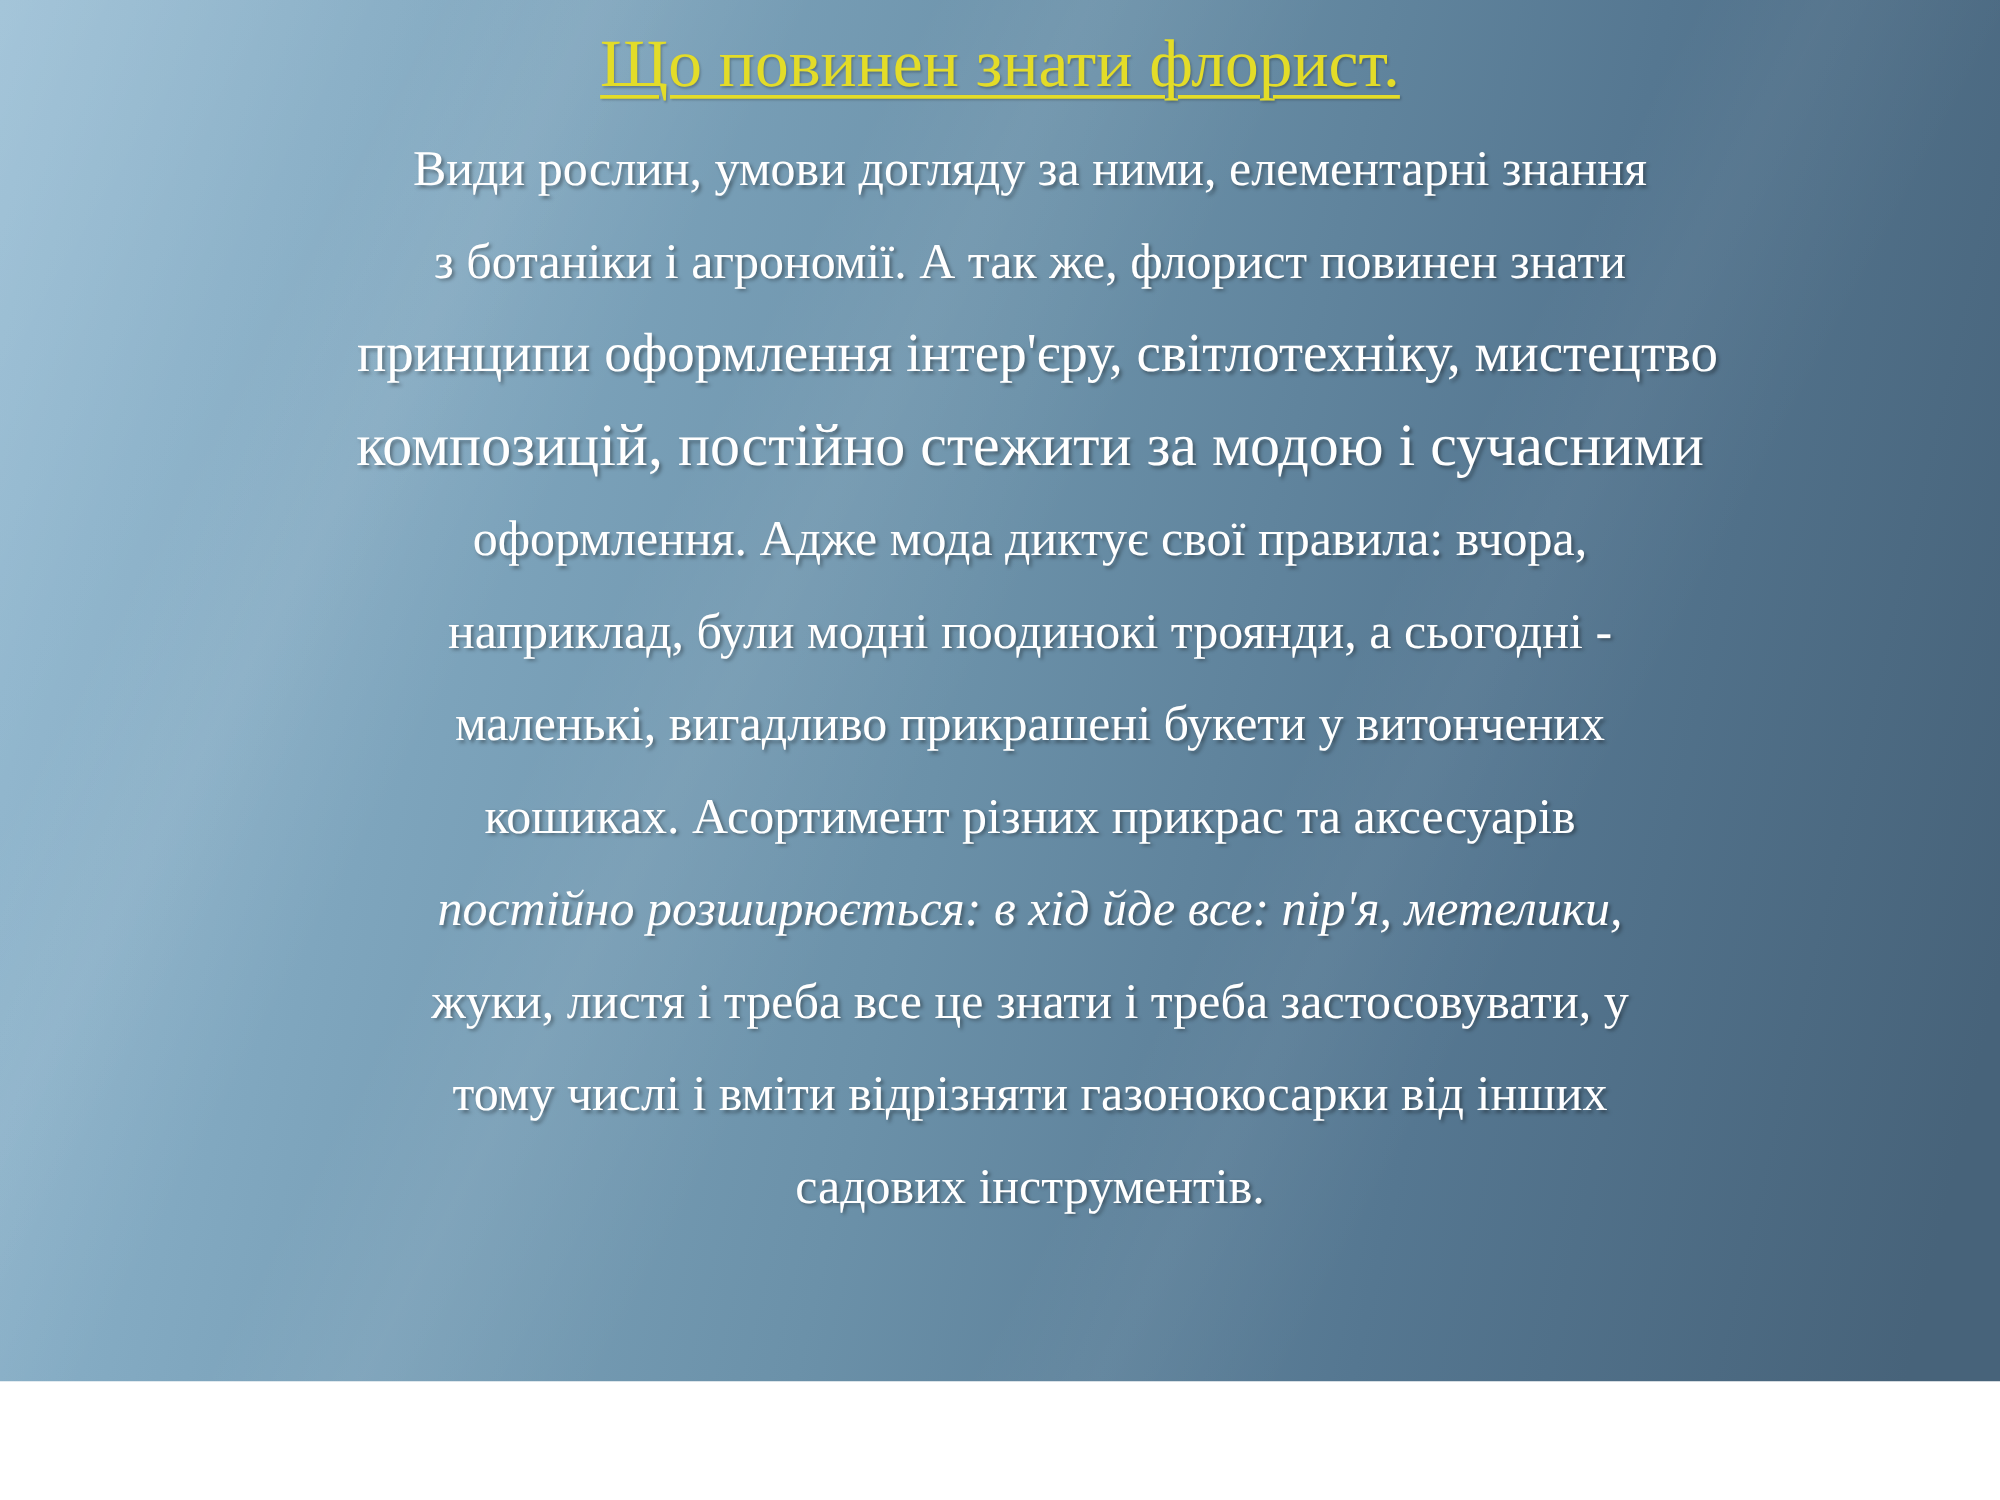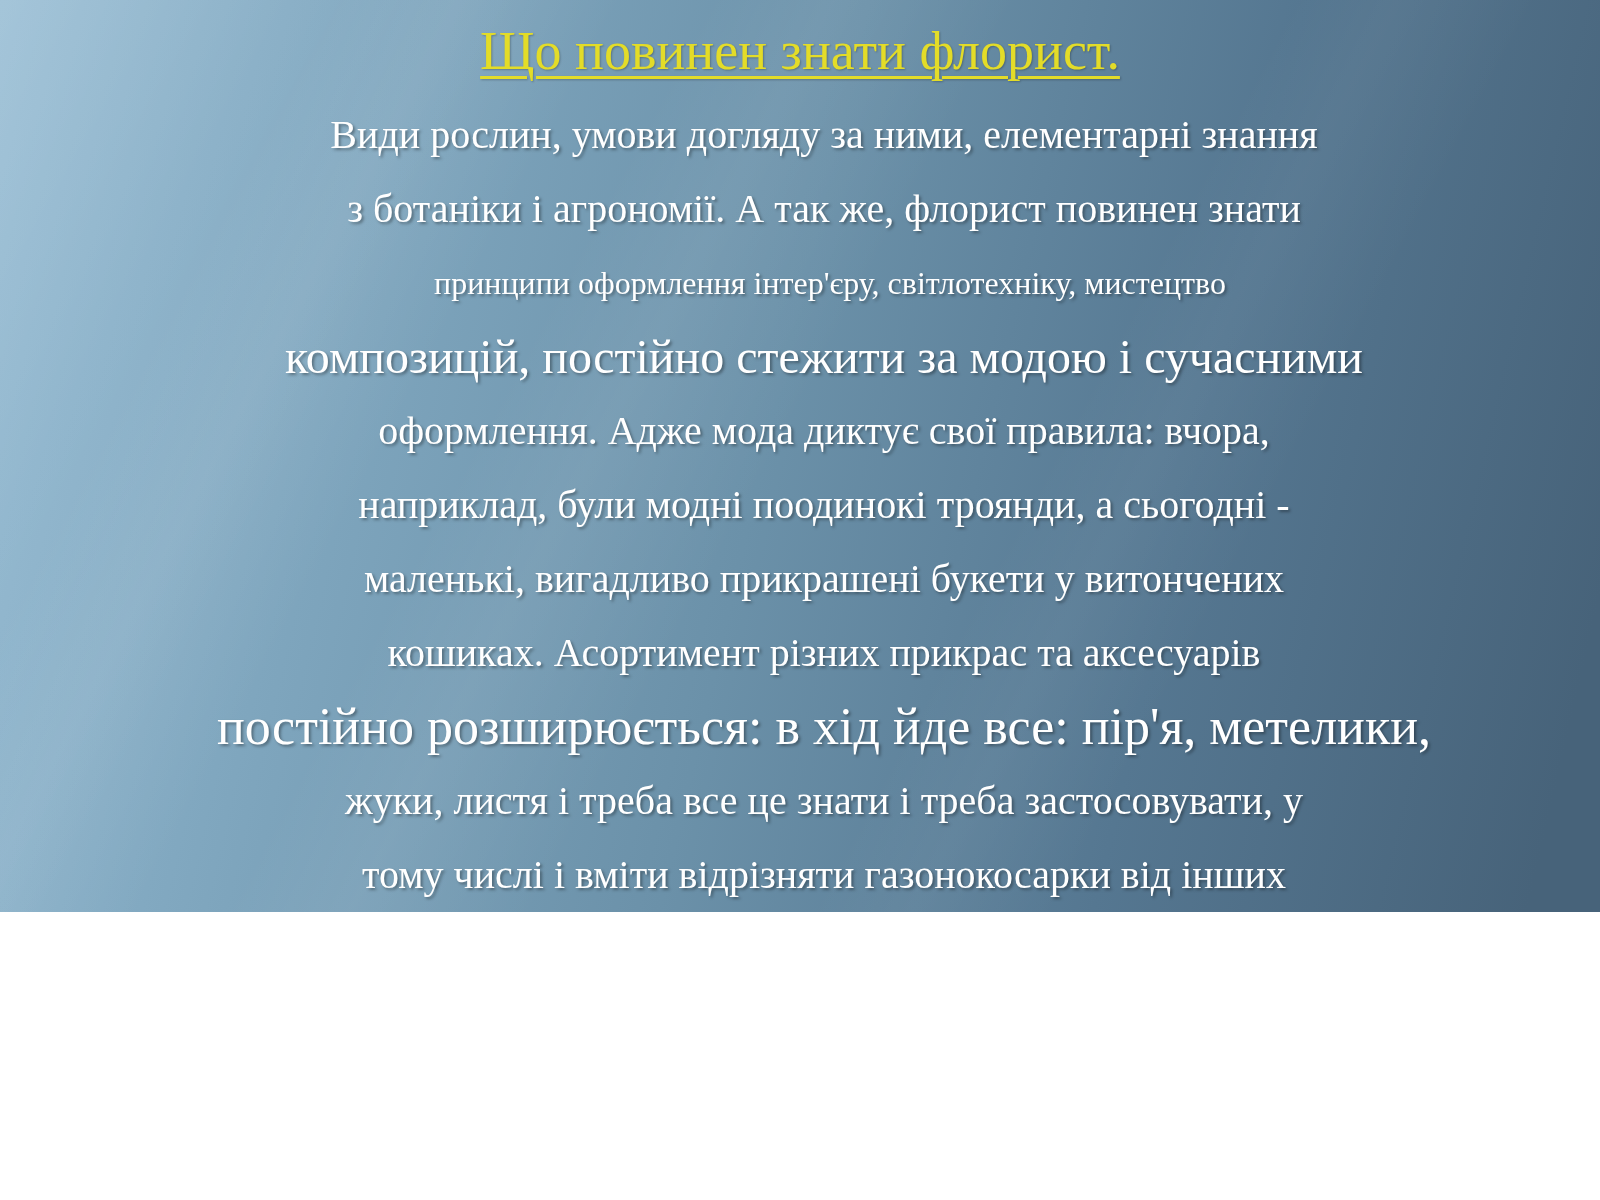--- a/index.html
+++ b/index.html
@@ -8,21 +8,21 @@
   }
   body {
     width: 1600px;
     height: 1200px;
     overflow: hidden;
     font-family: "Liberation Serif", "DejaVu Serif", serif;
   }
   .slide {
     position: relative;
     width: 1600px;
-    height: 912px;
+    height: 1105px;
     overflow: hidden;
     
     background-image:
       linear-gradient(118deg, rgba(255,255,255,0.16) 0%, rgba(255,255,255,0.05) 14%, rgba(255,255,255,0) 26%),
       linear-gradient(118deg, rgba(255,255,255,0) 16%, rgba(255,255,255,0.07) 22%, rgba(255,255,255,0) 30%),
       linear-gradient(118deg, rgba(255,255,255,0) 34%, rgba(255,255,255,0.06) 40%, rgba(255,255,255,0) 49%),
       linear-gradient(118deg, rgba(255,255,255,0) 62%, rgba(255,255,255,0.04) 67%, rgba(255,255,255,0) 74%),
       linear-gradient(103deg, var(--bg-light) 0%, #7ea5bd 24%, var(--bg-mid) 48%, #557791 72%, var(--bg-dark) 96%);
   }
   .title {
@@ -53,24 +53,24 @@
 </style>
 </head>
 <body>
 
 <div class="slide">
   <h1 class="title">Що повинен знати флорист.</h1>
 
   <div class="body-text">
     <div class="line" style="font-size: 40px;">Види рослин, умови догляду за ними, елементарні знання</div>
     <div class="line" style="font-size: 40px;">з ботаніки і агрономії. А так же, флорист повинен знати</div>
-    <div class="line" style="font-size: 32px; margin-left: 12px;">принципи оформлення інтер'єру, світлотехніку, мистецтво</div>
+    <div class="line" style="font-size: 44px; margin-left: 12px;">принципи оформлення інтер'єру, світлотехніку, мистецтво</div>
     <div class="line" style="font-size: 48px;">композицій, постійно стежити за модою і сучасними</div>
     <div class="line" style="font-size: 40px;">оформлення. Адже мода диктує свої правила: вчора,</div>
     <div class="line" style="font-size: 40px;">наприклад, були модні поодинокі троянди, а сьогодні -</div>
     <div class="line" style="font-size: 40px;">маленькі, вигадливо прикрашені букети у витончених</div>
     <div class="line" style="font-size: 40px;">кошиках. Асортимент різних прикрас та аксесуарів</div>
-    <div class="line" style="font-size: 52px;">постійно розширюється: в хід йде все: пір'я, метелики,</div>
+    <div class="line" style="font-size: 40px; font-style: italic;">постійно розширюється: в хід йде все: пір'я, метелики,</div>
     <div class="line" style="font-size: 40px;">жуки, листя і треба все це знати і треба застосовувати, у</div>
     <div class="line" style="font-size: 40px;">тому числі і вміти відрізняти газонокосарки від інших</div>
     <div class="line" style="font-size: 40px;">садових інструментів.</div>
   </div>
 </div>
 
 </body></html>

